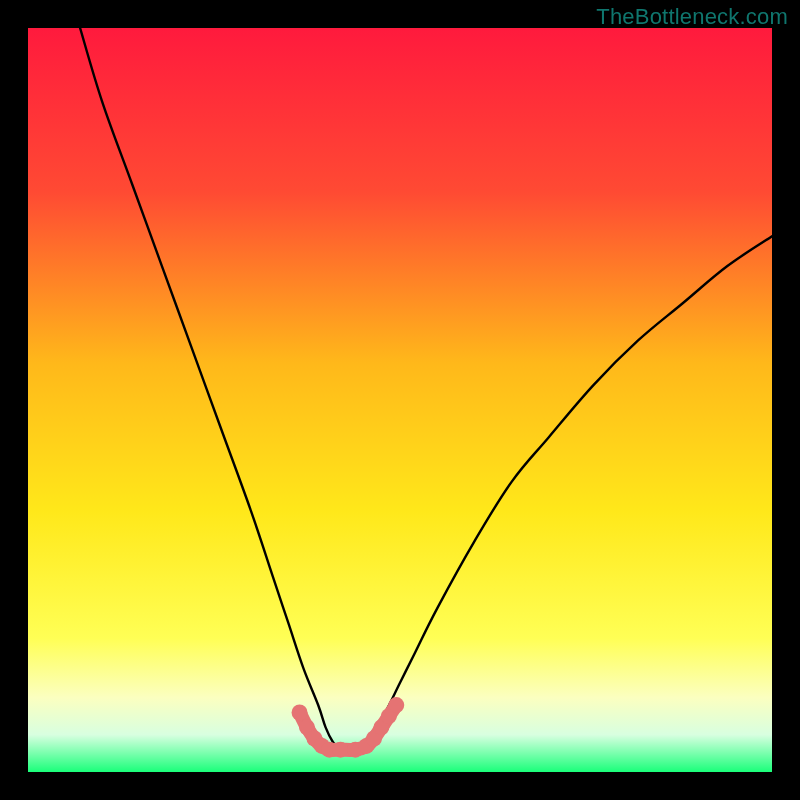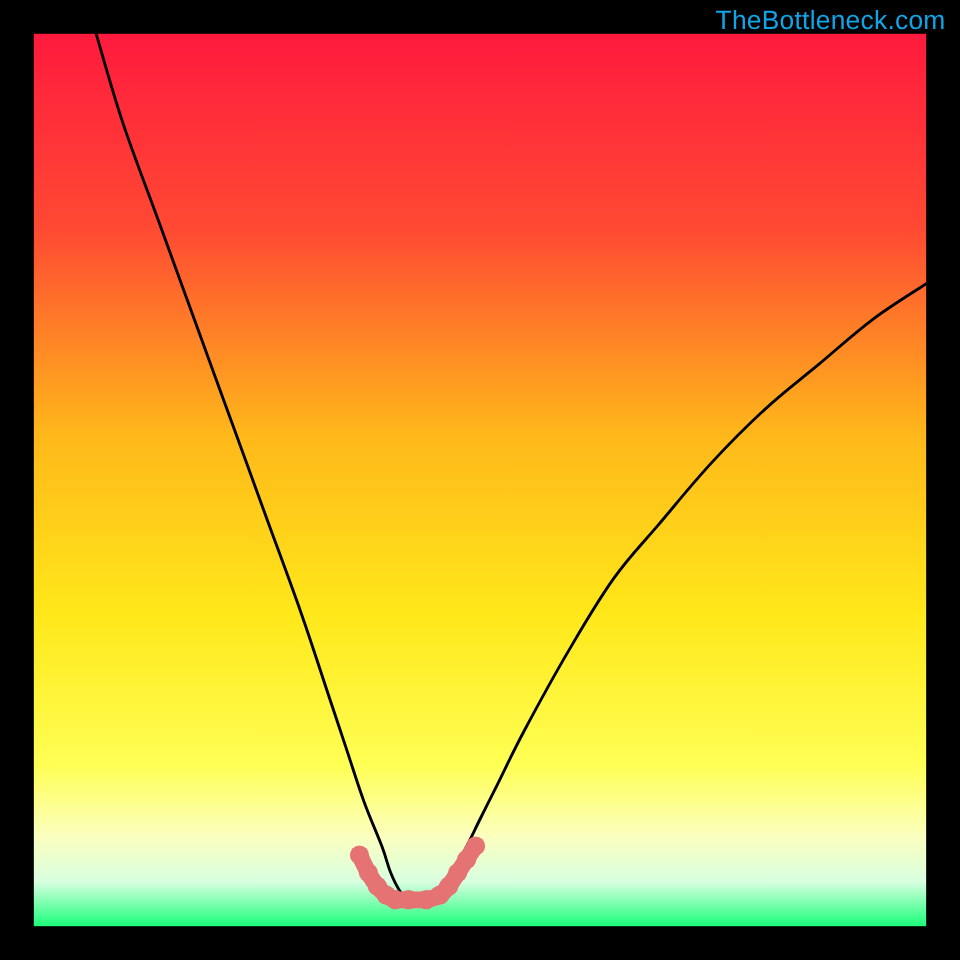--- a/index.html
+++ b/index.html
@@ -14,21 +14,21 @@
   .stage {
     position: relative;
     width: 800px;
     height: 800px;
     background: #000000;
   }
   .watermark {
     position: absolute;
     top: 4px;
     right: 12px;
-    color: #0ea5e9;
+    color: #0f766e;
     font-size: 22px;
     font-weight: 500;
     letter-spacing: 0.2px;
     z-index: 10;
   }
   svg.chart {
     position: absolute;
     left: 28px;
     top: 28px;
     width: 744px;

